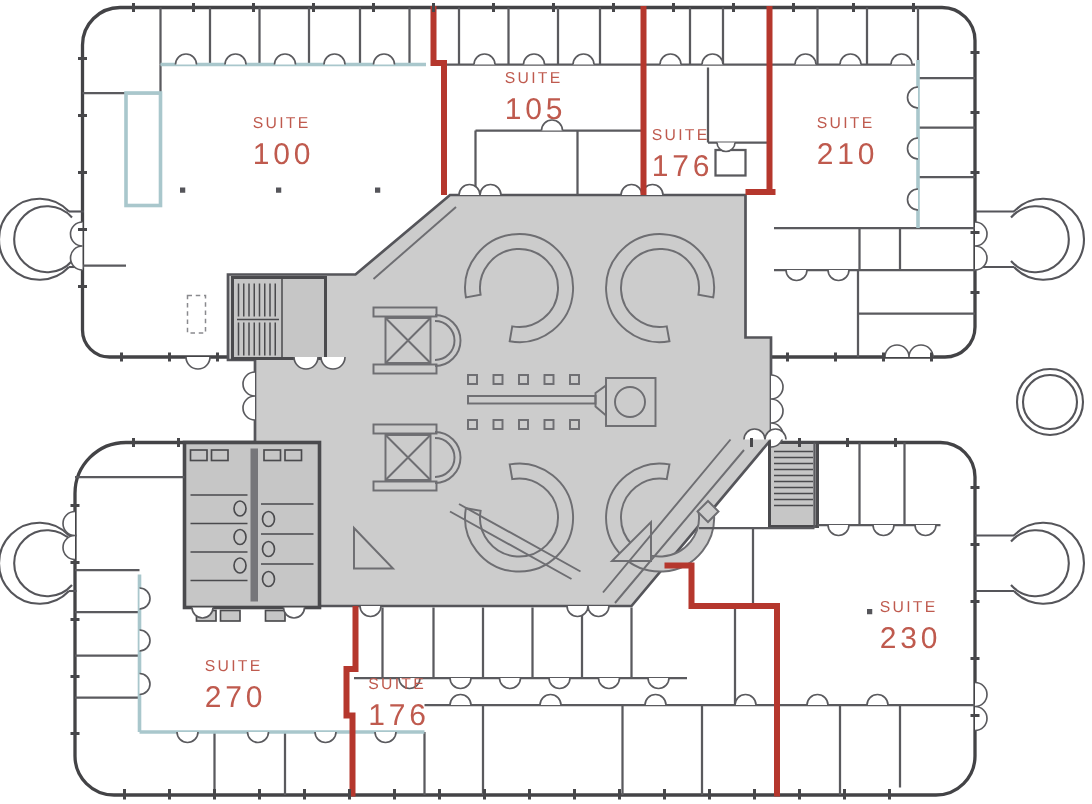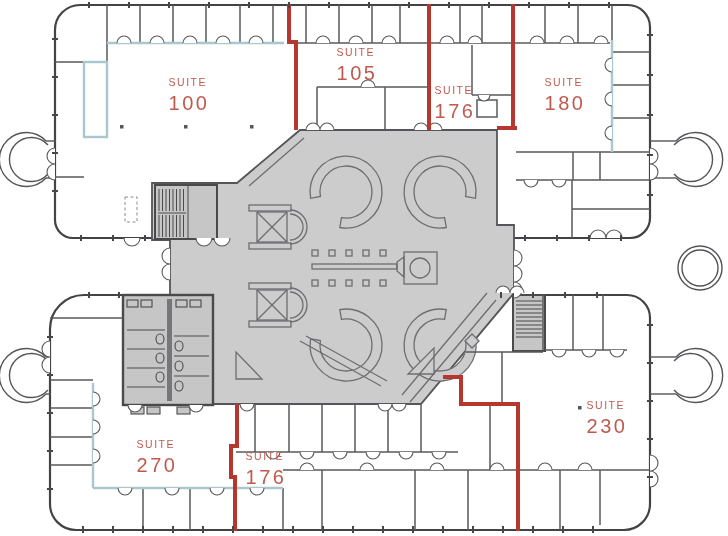--- a/index.html
+++ b/index.html
@@ -254,21 +254,21 @@
   <div class="suite-label" style="left:357px;top:66px;">
     <span>SUITE</span>
     <span class="num">105</span>
   </div>
   <div class="suite-label" style="left:455px;top:104px;">
     <span>SUITE</span>
     <span class="num">176</span>
   </div>
   <div class="suite-label" style="left:565px;top:96px;">
     <span>SUITE</span>
-    <span class="num">180</span>
+    <span class="num">210</span>
   </div>
   <div class="suite-label" style="left:607px;top:419px;">
     <span>SUITE</span>
     <span class="num">230</span>
   </div>
   <div class="suite-label" style="left:266px;top:470px;">
     <span>SUITE</span>
     <span class="num">176</span>
   </div>
   <div class="suite-label" style="left:157px;top:458px;">

